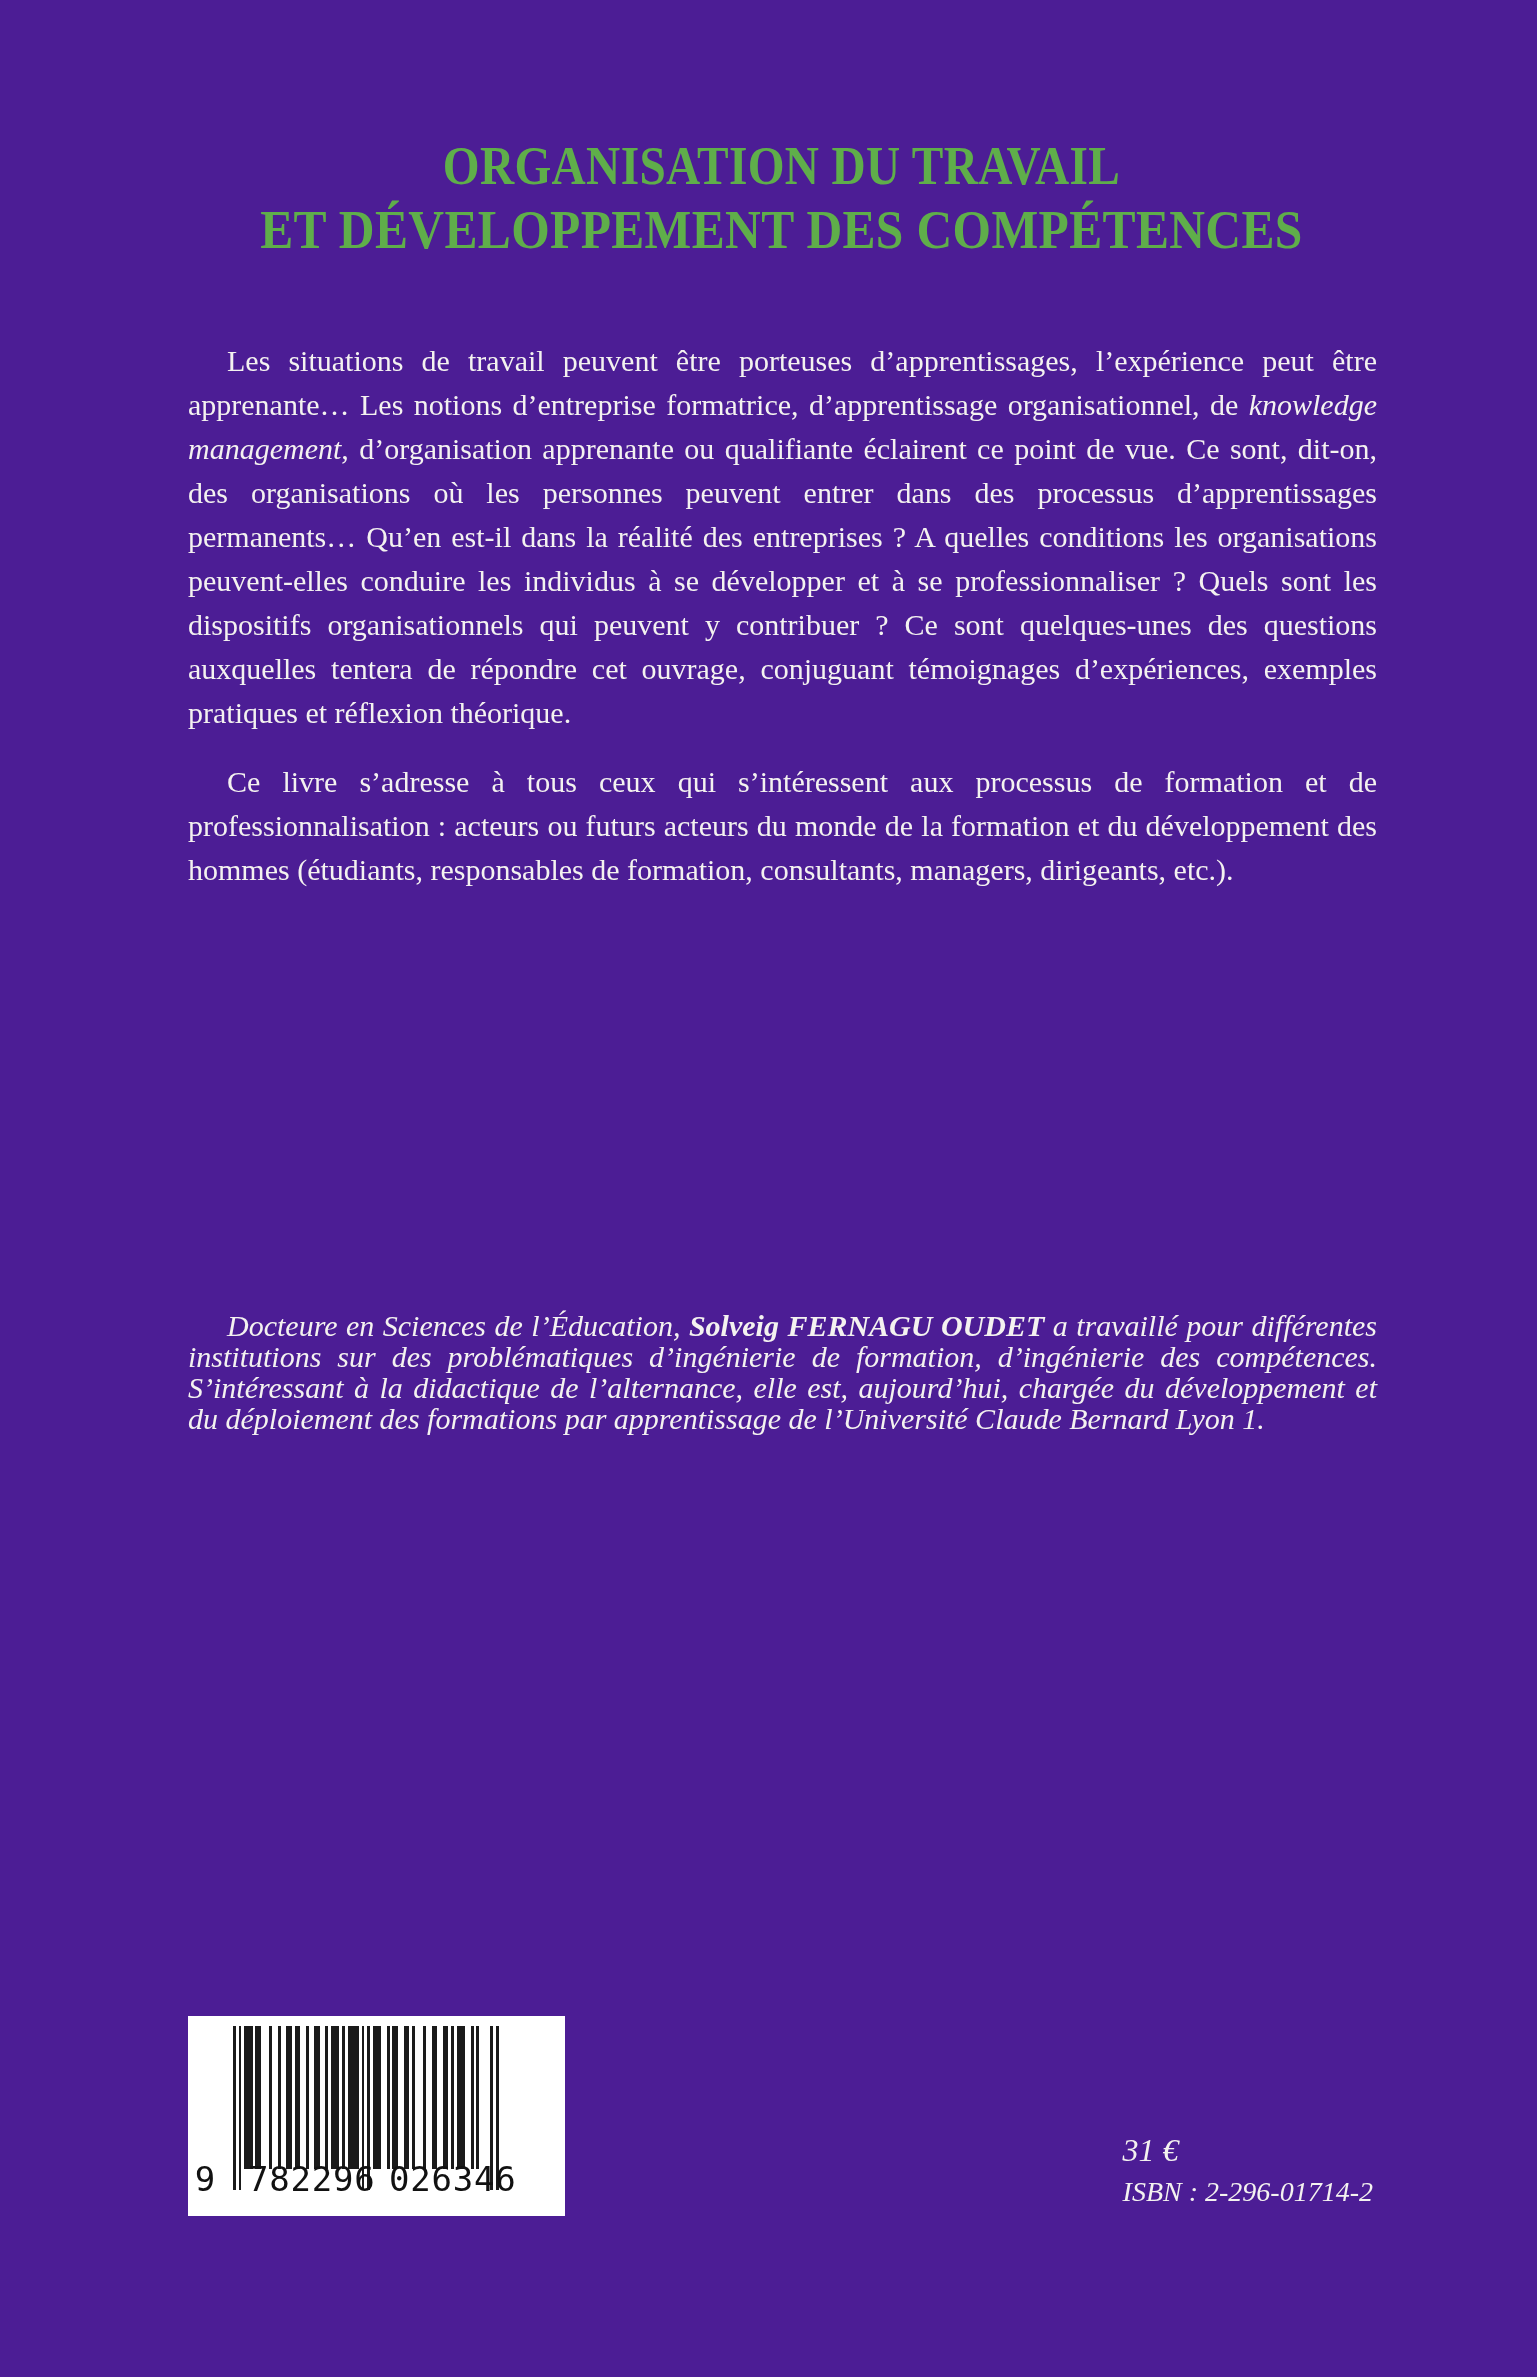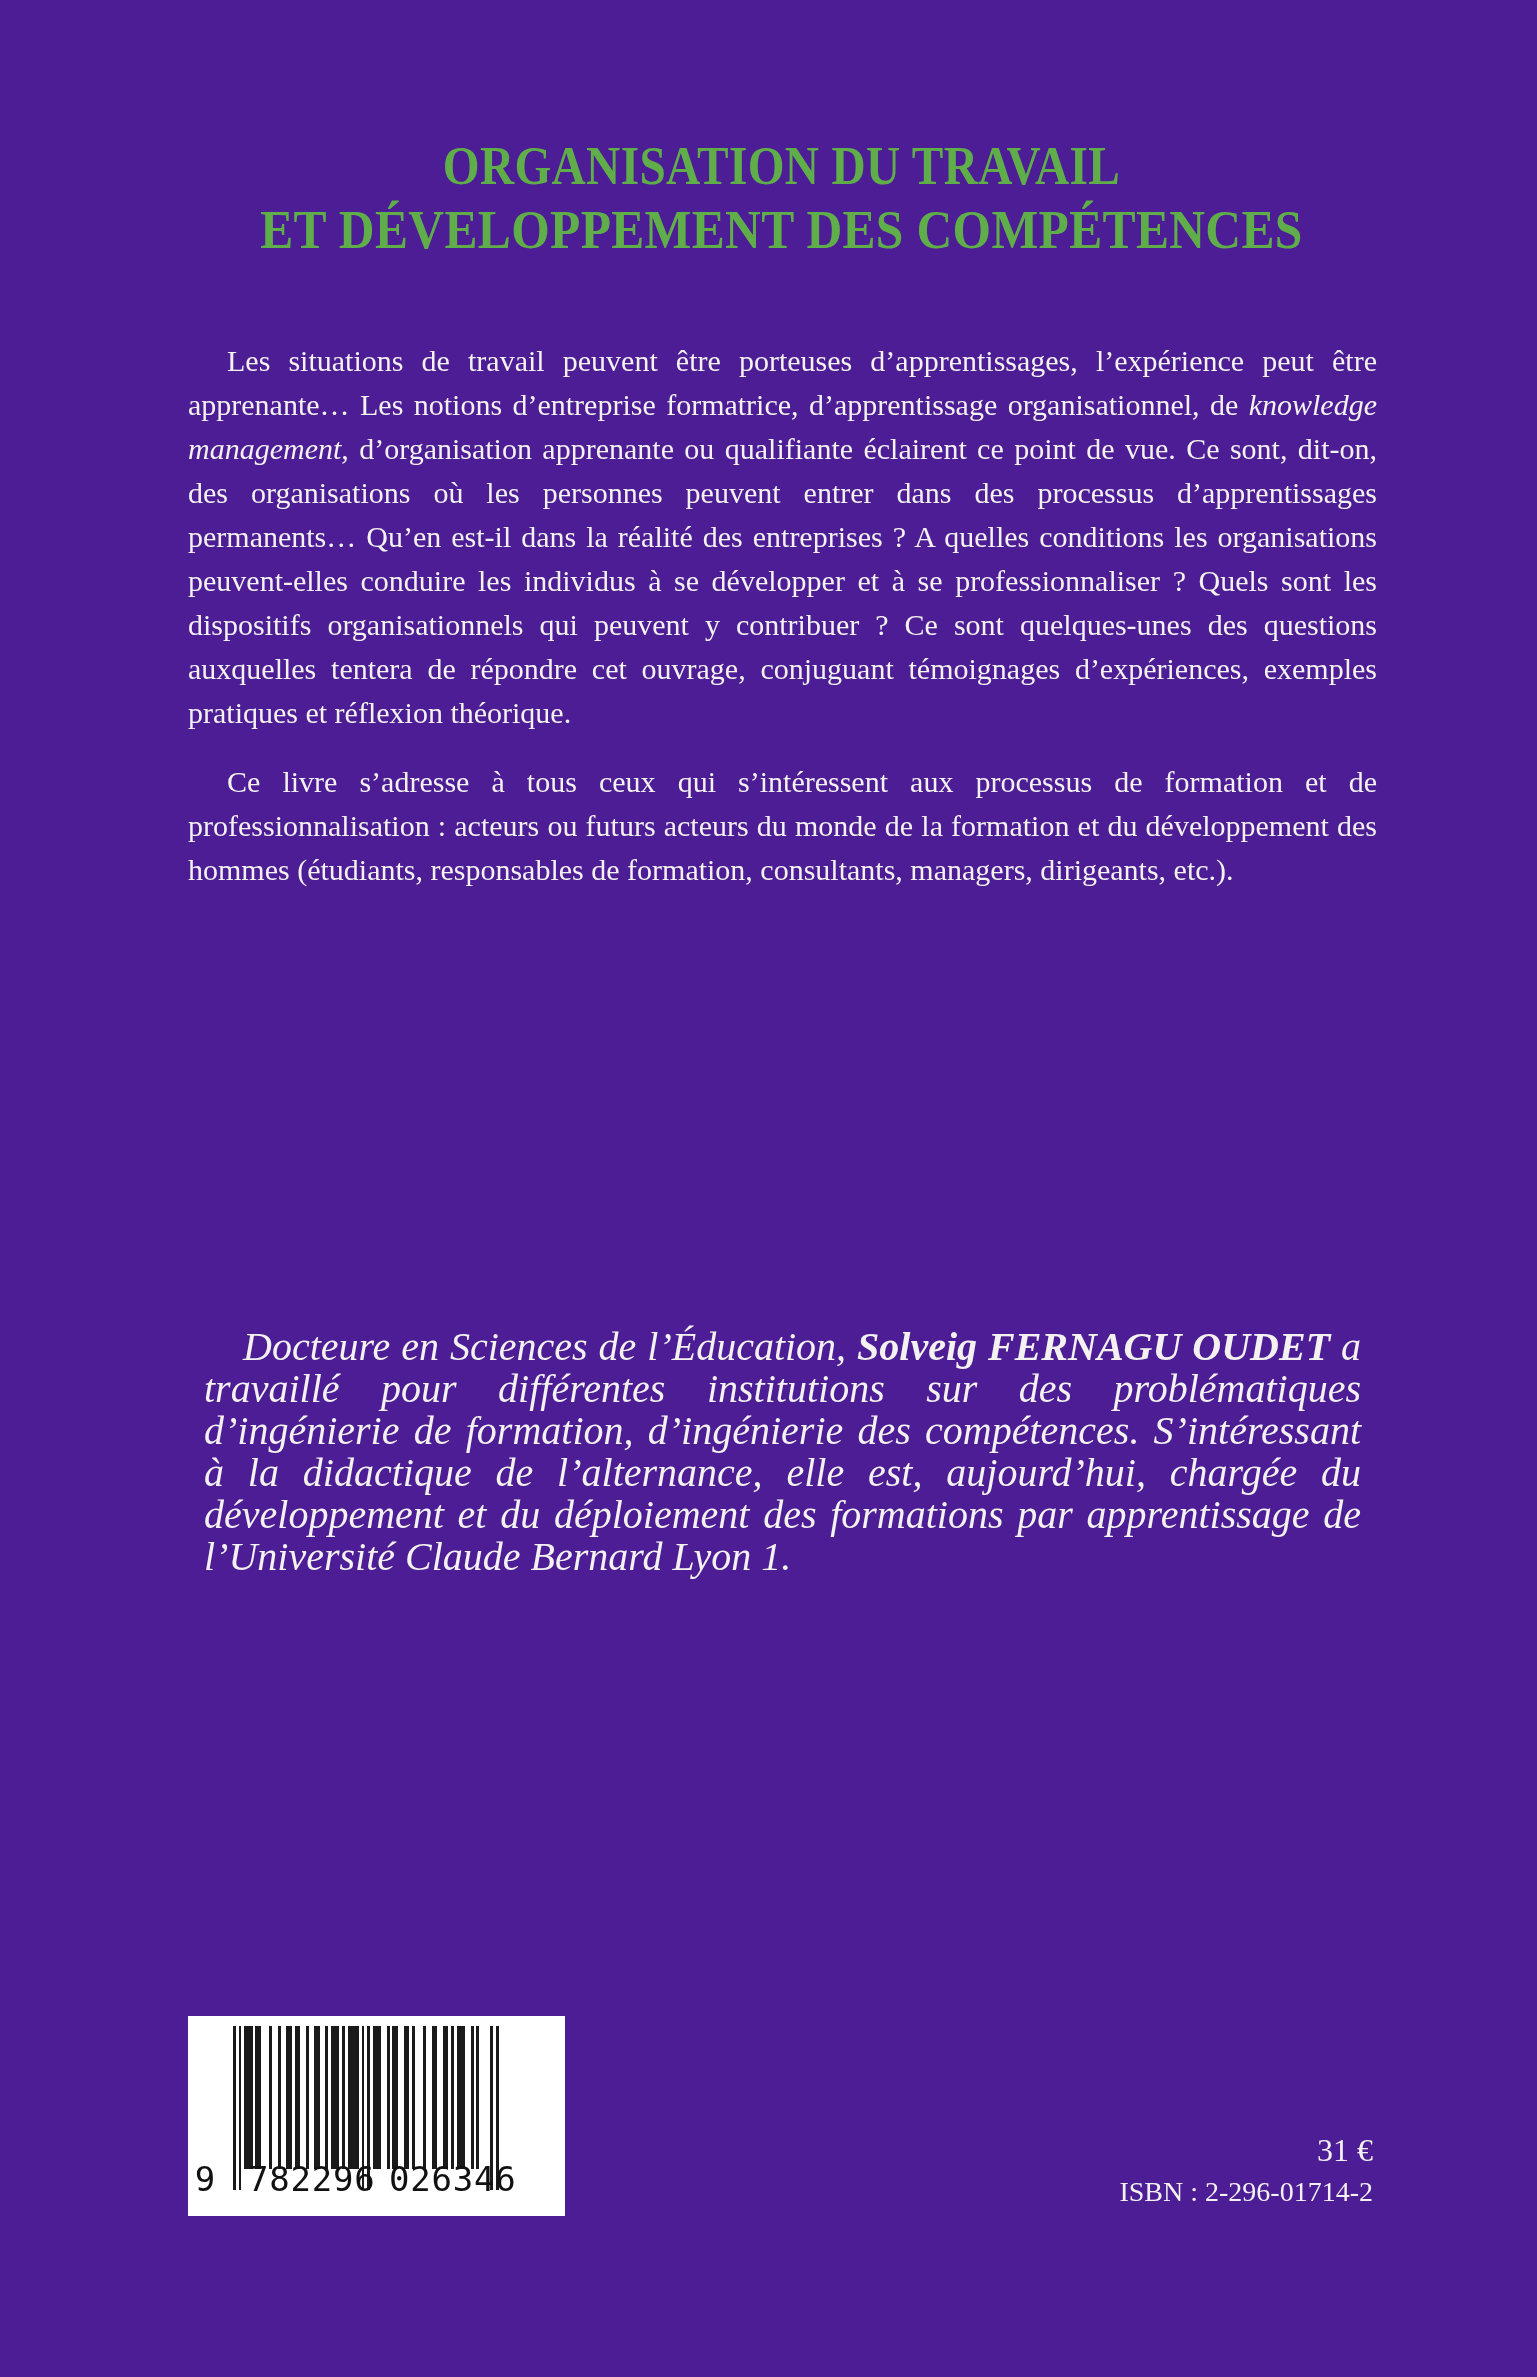--- a/index.html
+++ b/index.html
@@ -66,24 +66,24 @@
   p.para em { font-style: italic; }
 
   
   .bio-block {
     position: absolute;
     left: 188px;
     top: 1310px;
     width: 1189px;
   }
   p.bio {
-    margin: 16px;
+    margin: 0;
     color: #f4f2f0;
-    font-size: 40px;
-    line-height: 42px;
+    font-size: 30px;
+    line-height: 31px;
     text-align: justify;
     text-justify: inter-word;
     text-indent: 39px;
     font-style: italic;
     font-family: "Liberation Serif", "DejaVu Serif", serif;
   }
   p.bio b {
     font-weight: 700;
     font-style: italic;
   }
@@ -144,23 +144,23 @@
     position: absolute;
     left: 201px;
     top: 1.7px;
   }
 
   
   .price-isbn {
     position: absolute;
     right: 164px;
     top: 2130px;
-    text-align: right;
     color: #f4f2f0;
     font-family: "Liberation Serif", "DejaVu Serif", serif;
+    font-style: italic;
   }
   .price {
     font-size: 32px;
     line-height: 40px;
   }
   .isbn {
     font-size: 28px;
     line-height: 39px;
     margin-top: 1.7px;
   }

